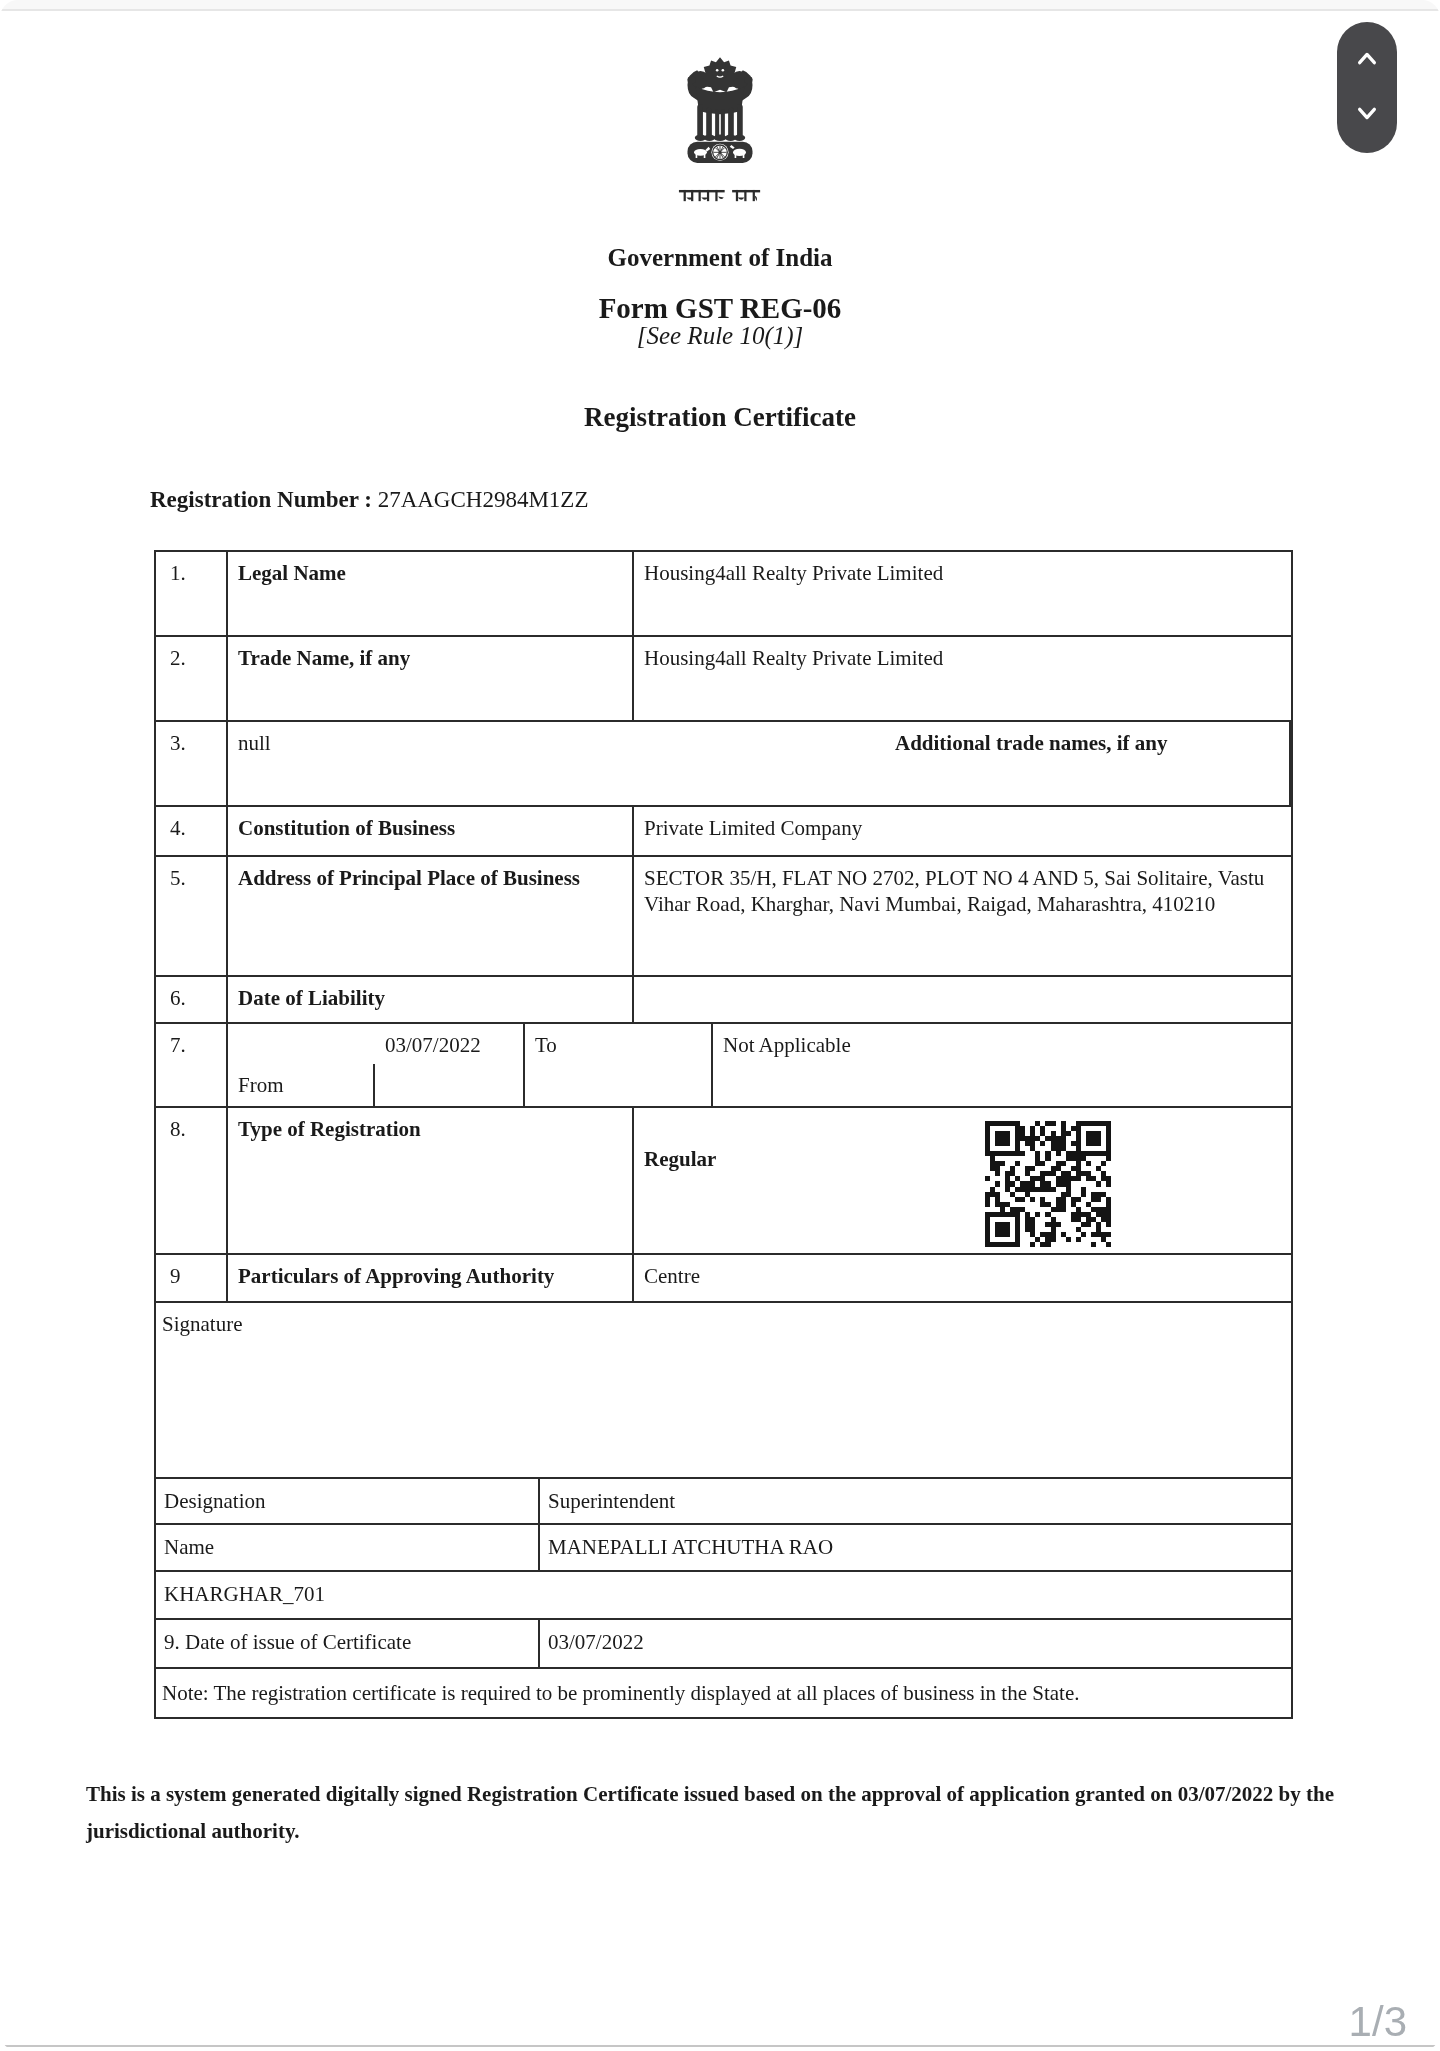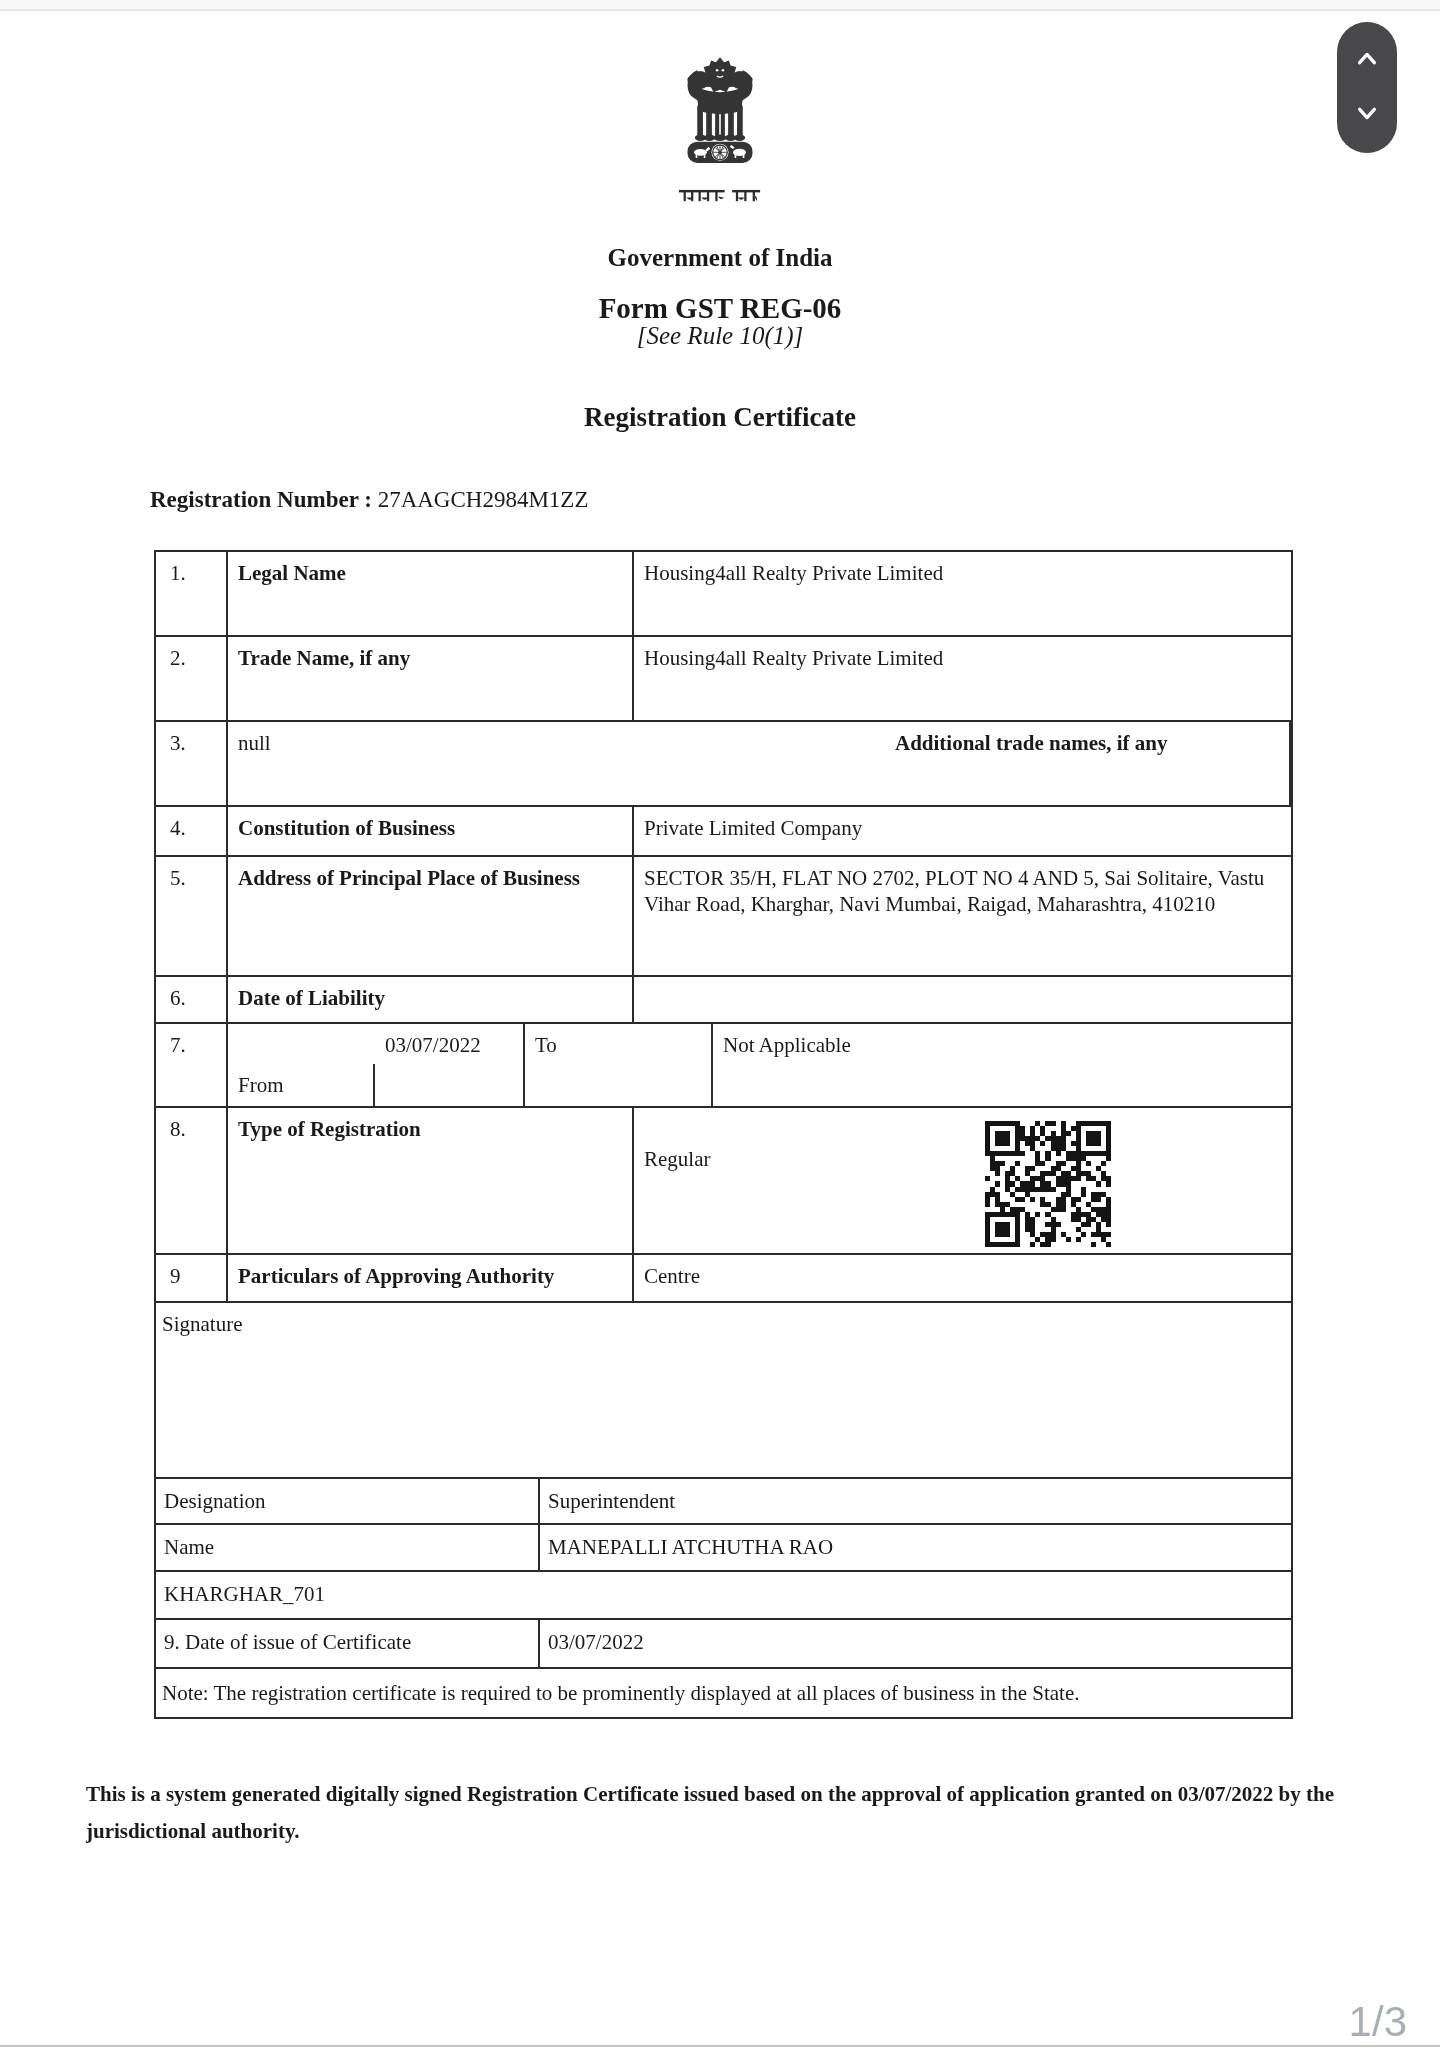--- a/index.html
+++ b/index.html
@@ -1,20 +1,20 @@
 <!DOCTYPE html>
 <html><head>
 <meta charset="utf-8">
 <style>
   * { margin:0; padding:0; box-sizing:border-box; }
   html,body { background:#ffffff; }
   .stage {
     position:relative; width:1440px; height:2051px;
     background:#ffffff; overflow:hidden;
-    font-family:"Liberation Serif", serif; color:#1a1a1a;
+    font-family:"Liberation Serif", serif; color:#1a1a1a;border-radius:18px;
   }
   
   .top-strip {
     position:absolute; left:0; top:0; width:1440px; height:11px;
     background:#f8f8f8; border-bottom:2px solid #e6e6e6;
   }
   .scroll-pill {
     position:absolute; left:1337px; top:22px; width:60px; height:131px;
     background:#48484b; border-radius:30px;
     display:flex; flex-direction:column; align-items:center; justify-content:space-evenly;
@@ -43,21 +43,21 @@
   .clabel { width:406px; border-right:2px solid #2b2b2b; font-weight:bold; }
   .cvalue { flex:1; }
   
   .sub { padding:8px 10px; border-right:2px solid #2b2b2b; }
   .sub:last-child { border-right:none; }
   .sub-from { width:147px;margin-top:40px; }
   .sub-fromv { width:150px; }
   .sub-to { width:188px; }
   .sub-tov { flex:1; }
   
-  .reg-type-value { position:relative; }
+  .reg-type-value { position:relative;font-weight:bold; }
   .reg-type-text { position:absolute; left:10px; top:38px; }
   .qr-box { position:absolute; left:351px; top:13px; width:126px; height:126px; }
   
   .sig-row { height:176px; padding:8px 6px; border-top:2px solid #2b2b2b; }
   .orow { display:flex; border-top:2px solid #2b2b2b; }
   .olabel { width:384px; border-right:2px solid #2b2b2b; padding:9px 8px; }
   .ovalue { flex:1; padding:9px 8px; }
   .note-row { border-top:2px solid #2b2b2b; padding:11px 6px; }
   
   .disclaimer {

